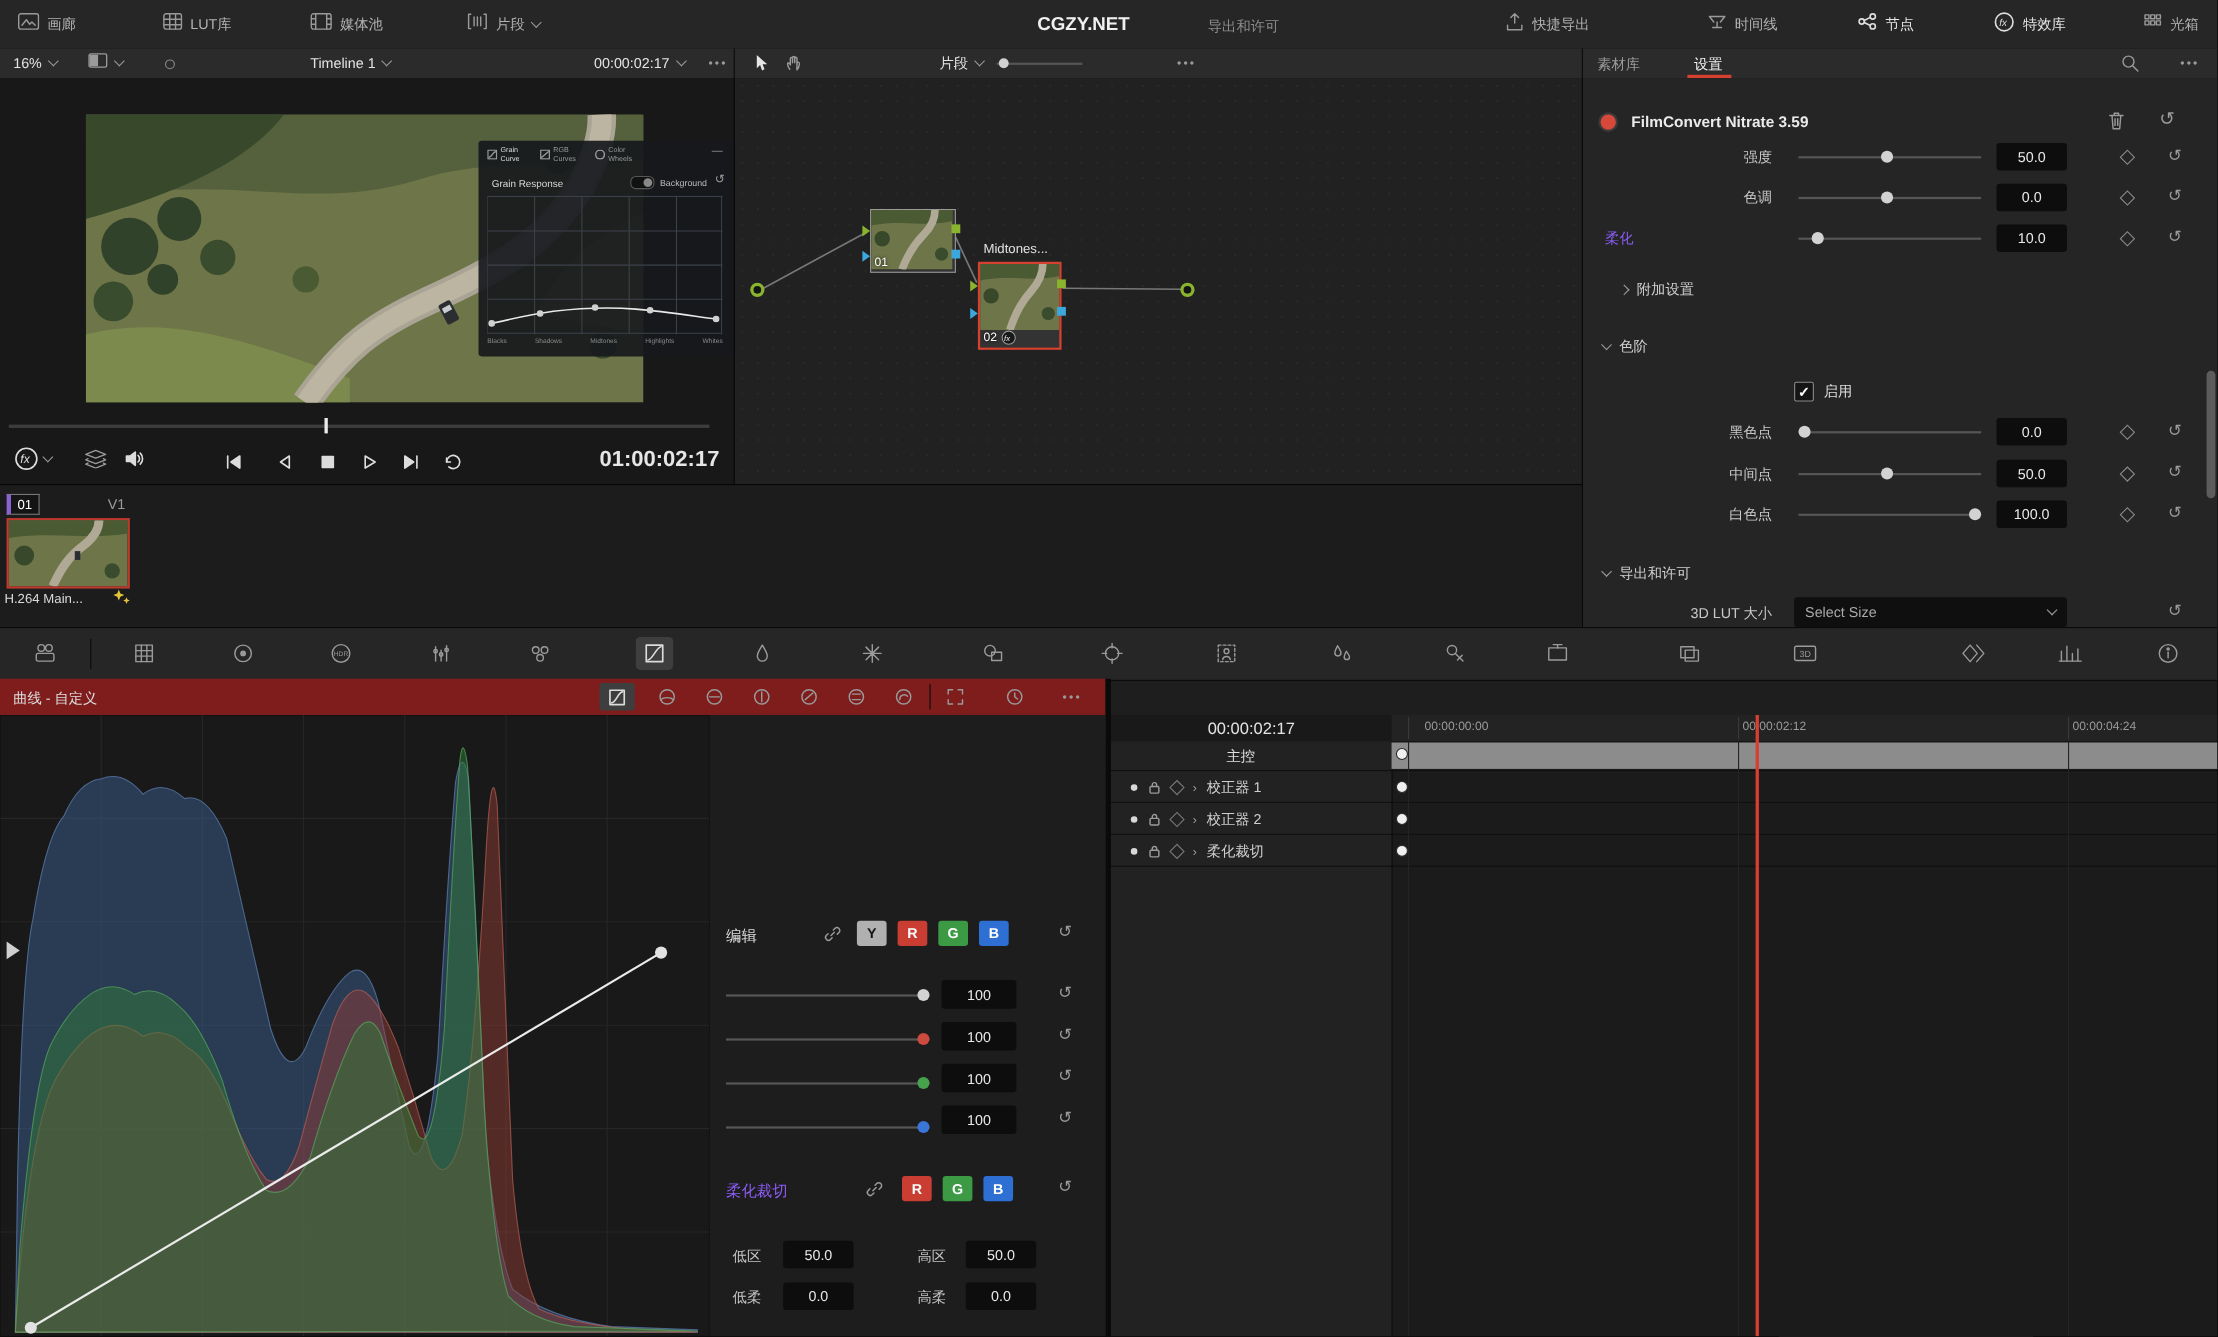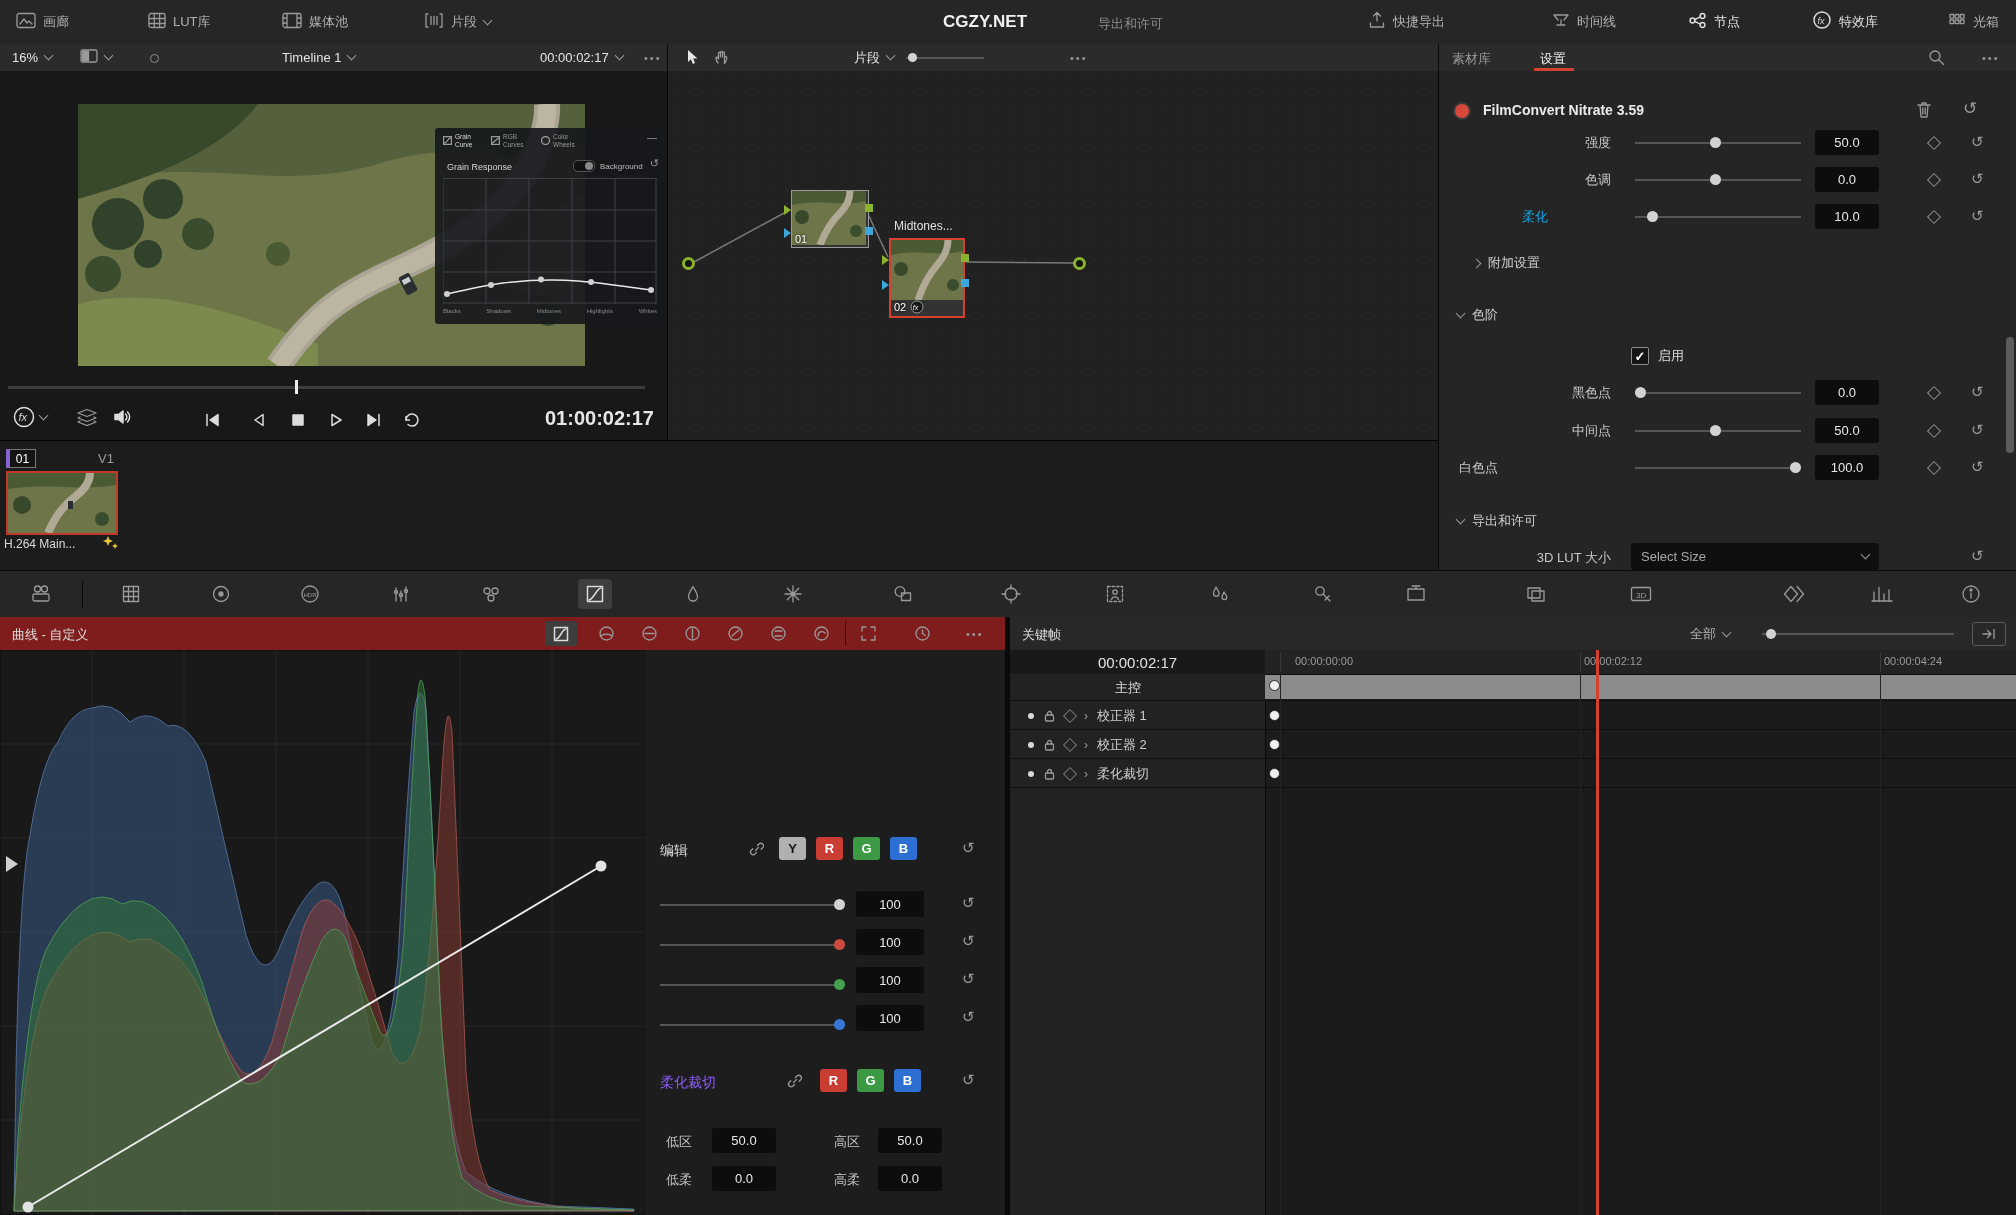--- a/index.html
+++ b/index.html
@@ -335,21 +335,21 @@
     <div class="a" style="left:0;top:95px;width:578px;height:28px">
       <span class="a lbl13" style="left:20px;top:5px;width:152px;text-align:right;color:#c8c8c8">色调</span>
       <div class="a track" style="left:196px;top:13px;width:166px">
             <div class="knob" style="left:75px"></div>
           </div>
       <div class="a valbox" style="left:376px;top:1px;width:64px;height:25px">0.0</div>
       <span class="a kfd" style="left:490px;top:9px"></span>
       <span class="a rst" style="left:532px;top:5px">↺</span>
     </div>
     <div class="a" style="left:0;top:132px;width:578px;height:28px">
-      <span class="a lbl13" style="left:20px;top:5px;width:152px;text-align:center;color:#0ea5e9">柔化</span>
+      <span class="a lbl13" style="left:20px;top:5px;width:152px;text-align:left;color:#8b5cf6">柔化</span>
       <div class="a track" style="left:196px;top:13px;width:166px">
             <div class="knob" style="left:12px"></div>
           </div>
       <div class="a valbox" style="left:376px;top:1px;width:64px;height:25px">10.0</div>
       <span class="a kfd" style="left:490px;top:9px"></span>
       <span class="a rst" style="left:532px;top:5px">↺</span>
     </div>
   </div>
 
   <div class="a row" style="left:34px;top:183px;gap:8px">
@@ -378,21 +378,21 @@
   <div class="a" style="left:0;top:346px;width:578px;height:28px">
     <span class="a lbl13" style="left:20px;top:5px;width:152px;text-align:right;color:#c8c8c8">中间点</span>
     <div class="a track" style="left:196px;top:13px;width:166px">
           <div class="knob" style="left:75px"></div>
         </div>
     <div class="a valbox" style="left:376px;top:1px;width:64px;height:25px">50.0</div>
     <span class="a kfd" style="left:490px;top:9px"></span>
     <span class="a rst" style="left:532px;top:5px">↺</span>
   </div>
   <div class="a" style="left:0;top:383px;width:578px;height:28px">
-    <span class="a lbl13" style="left:20px;top:5px;width:152px;color:#c8c8c8">白色点</span>
+    <span class="a lbl13" style="left:20px;top:5px;width:152px;text-align:right;color:#c8c8c8">白色点</span>
     <div class="a track" style="left:196px;top:13px;width:166px">
           <div class="knob" style="left:155px"></div>
         </div>
     <div class="a valbox" style="left:376px;top:1px;width:64px;height:25px">100.0</div>
     <span class="a kfd" style="left:490px;top:9px"></span>
     <span class="a rst" style="left:532px;top:5px">↺</span>
   </div>
 
   <div class="a row" style="left:18px;top:441px;gap:8px">
     <span class="chev"></span>
@@ -555,35 +555,20 @@
   <div class="a" style="left:860px;top:8px"><svg class="ic" width="17" height="17" viewBox="0 0 17 17">
           <path d="M2,6 V2 h4 M11,2 h4 v4 M15,11 v4 h-4 M6,15 H2 v-4"></path>
         </svg></div>
   <div class="a" style="left:914px;top:8px"><svg class="ic" width="17" height="17" viewBox="0 0 17 17">
           <circle cx="8.5" cy="8.5" r="6.5"></circle>
           <path d="M8.5,5 v3.5 l2.5,2"></path>
         </svg></div>
   <div class="a dots" style="left:966px;top:11px">•••</div>
 </div>
 
-<div class="a" style="left:1010px;top:617px;width:1006px;height:33px;background:#282828;border-bottom:1px solid #0a0a0a">
-  <div class="a" style="left:12px;top:9px;font-size:13px;color:#dedede">关键帧</div>
-  <div class="a row" style="left:680px;top:8px">
-    <span class="lbl13">全部</span>
-    <span class="chev"></span>
-  </div>
-  <div class="a track" style="left:752px;top:16px;width:192px">
-        <div class="knob" style="left:4px;width:10px;height:10px;top:-4px"></div>
-      </div>
-  <div class="a" style="left:962px;top:5px;width:32px;height:22px;border:1px solid #5a5a5a;border-radius:3px;display:flex;align-items:center;justify-content:center">
-        <svg class="ic" width="16" height="14" viewBox="0 0 16 14">
-          <path d="M2,7 h8 M6.5,3.5 L10,7 6.5,10.5 M13,2.5 v9"></path>
-        </svg>
-      </div>
-</div>
 
 <div class="a vsep" style="left:1005px;top:617px;width:5px;height:598px;background:#0a0a0a"></div>
 
 <div class="a" style="left:0;top:650px;width:1005px;height:565px;background:#1d1d1d">
   <svg class="a" style="left:0;top:0" width="645" height="565" viewBox="0 0 645 565">
     <rect width="645" height="565" fill="#191919" stroke="#0d0d0d"></rect>
     <g stroke="#262626" stroke-width="1">
           <path d="M92,0 V565 M184,0 V565 M276,0 V565 M368,0 V565 M460,0 V565 M552,0 V565"></path>
           <path d="M0,94 H645 M0,188 H645 M0,282 H645 M0,376 H645 M0,470 H645"></path>
         </g>

